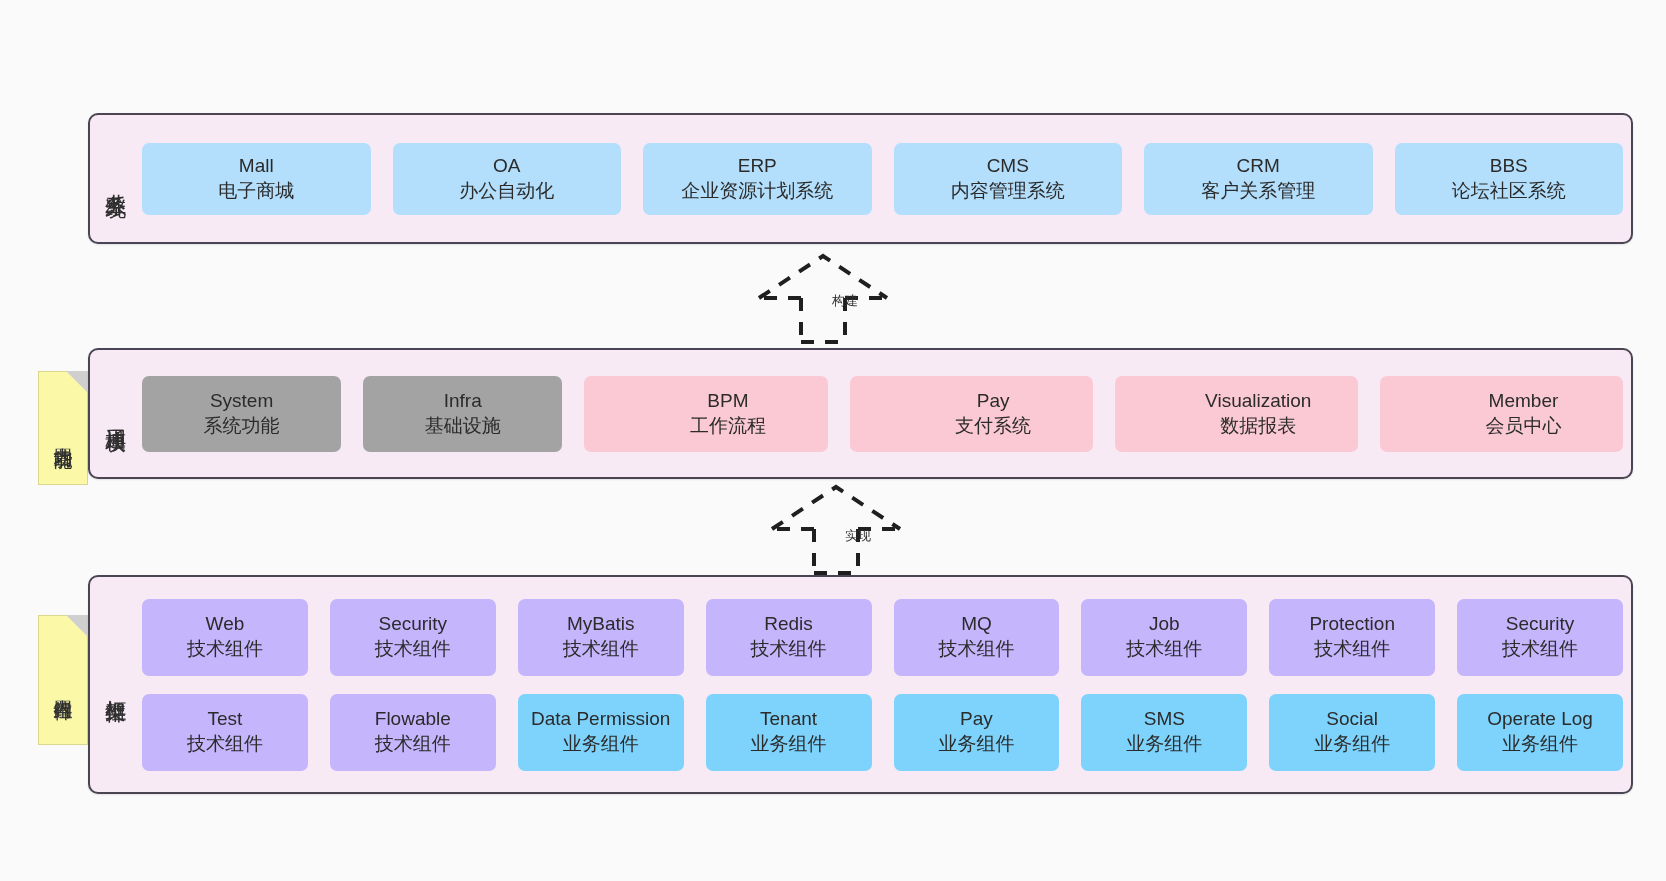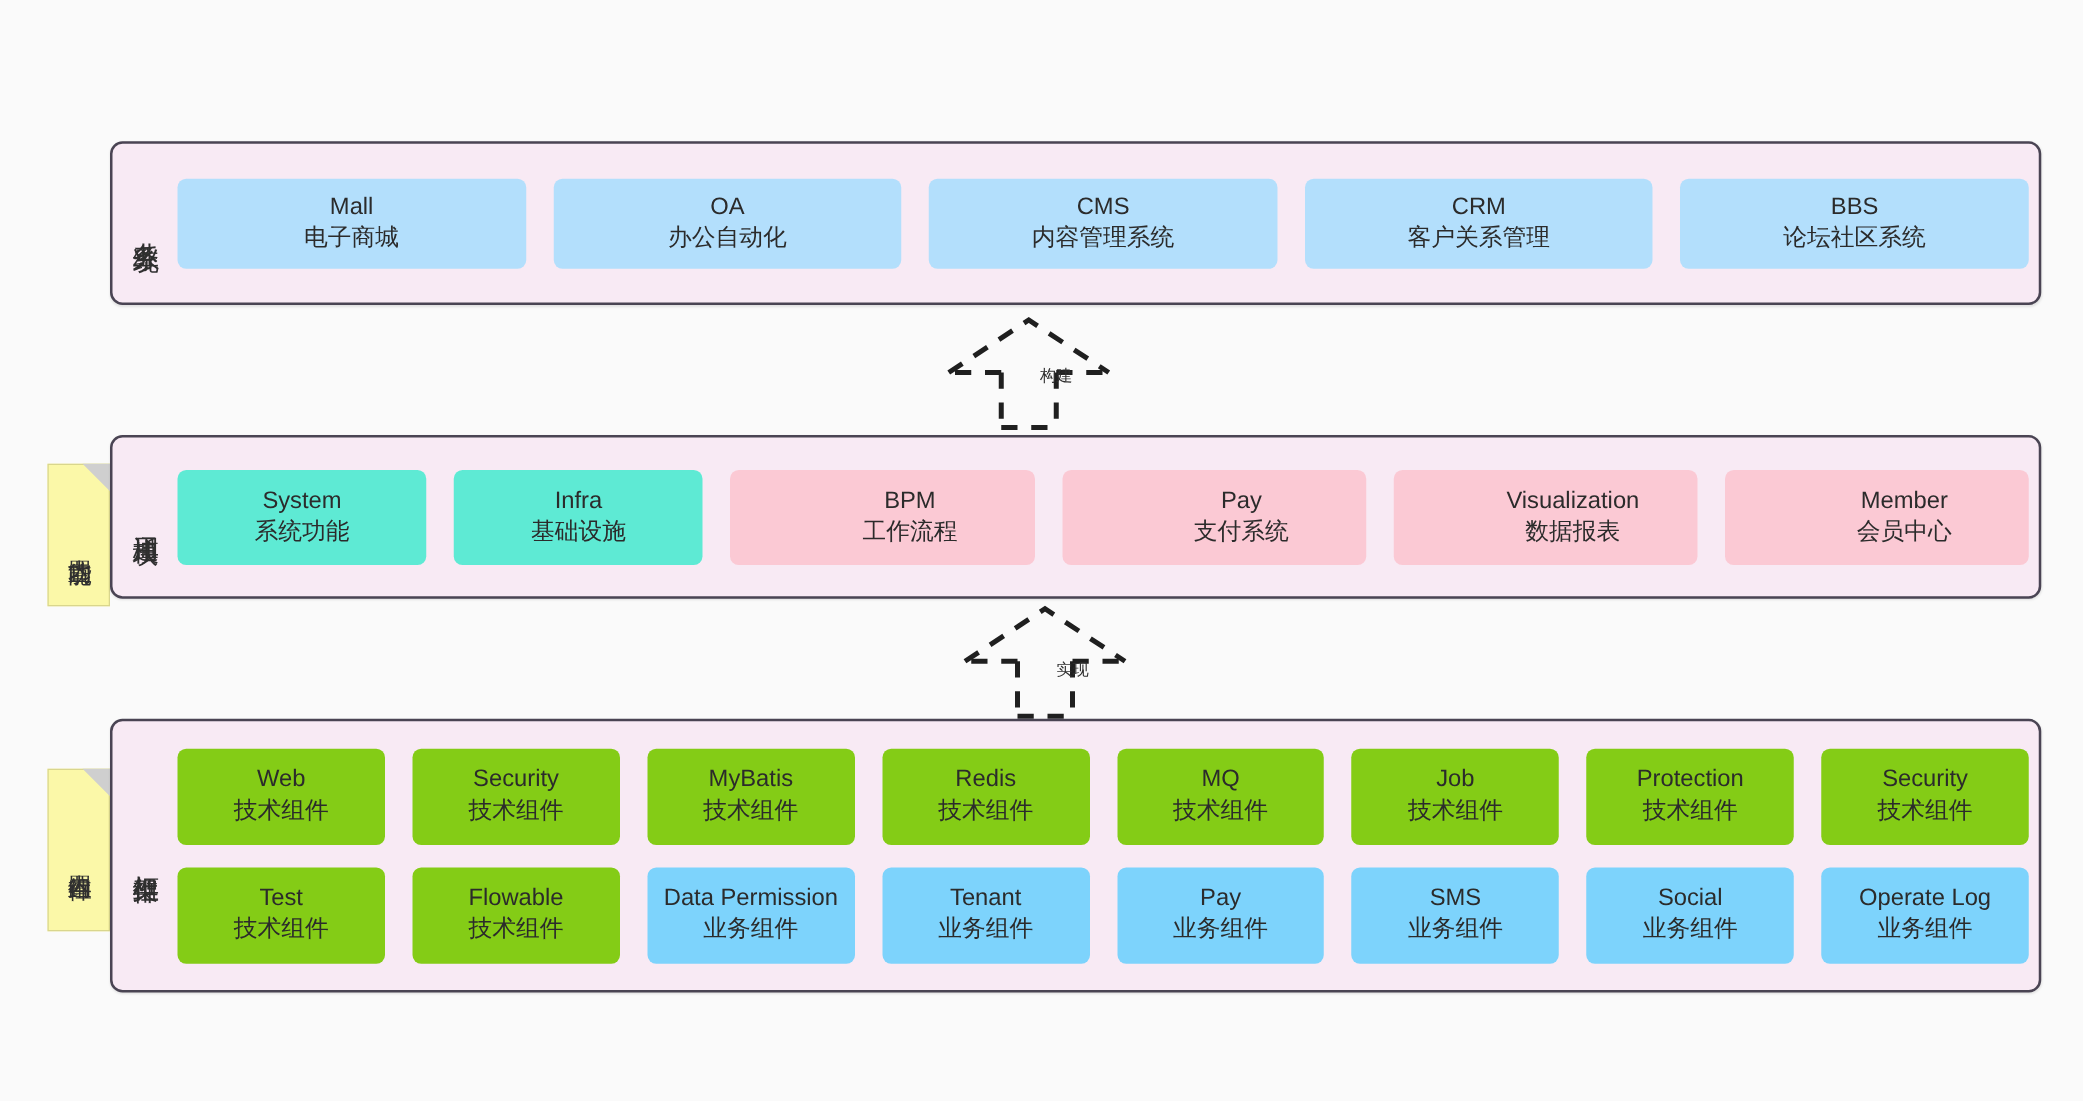--- a/index.html
+++ b/index.html
@@ -76,23 +76,23 @@
     line-height: 1.30;
     color: #2b2b2b;
     box-sizing: border-box;
     padding: 6px 4px;
     user-select: none;
   }
   .card .t1 { display: block; }
   .card .t2 { display: block; }
 
   .c-blue       { background: #b3dffc; }
-  .c-red        { background: #5eead4; }
+  .c-red        { background: #a3a3a3; }
   .c-pink       { background: #fbc9d4; padding-left: 48px; }
-  .c-green      { background: #84cc16; }
+  .c-green      { background: #c4b5fd; }
   .c-lightgreen { background: #7dd3fc; }
 
   
   #layer-business  { left: 88px;  top: 113px; width: 1545px; height: 131px; }
   #layer-business .card { height: 72px; }
 
   #layer-common    { left: 88px;  top: 348px; width: 1545px; height: 131px; }
   #layer-common .card { height: 76px; }
 
   #layer-framework { left: 88px;  top: 575px; width: 1545px; height: 219px; }
@@ -167,20 +167,24 @@
         <div class="card c-blue">
           <span class="t1">Mall</span>
           <span class="t2">电子商城</span>
         </div>
 
         <div class="card c-blue">
           <span class="t1">OA</span>
           <span class="t2">办公自动化</span>
         </div>
 
+        <div class="card c-blue">
+          <span class="t1">ERP</span>
+          <span class="t2">企业资源计划系统</span>
+        </div>
 
         <div class="card c-blue">
           <span class="t1">CMS</span>
           <span class="t2">内容管理系统</span>
         </div>
 
         <div class="card c-blue">
           <span class="t1">CRM</span>
           <span class="t2">客户关系管理</span>
         </div>

